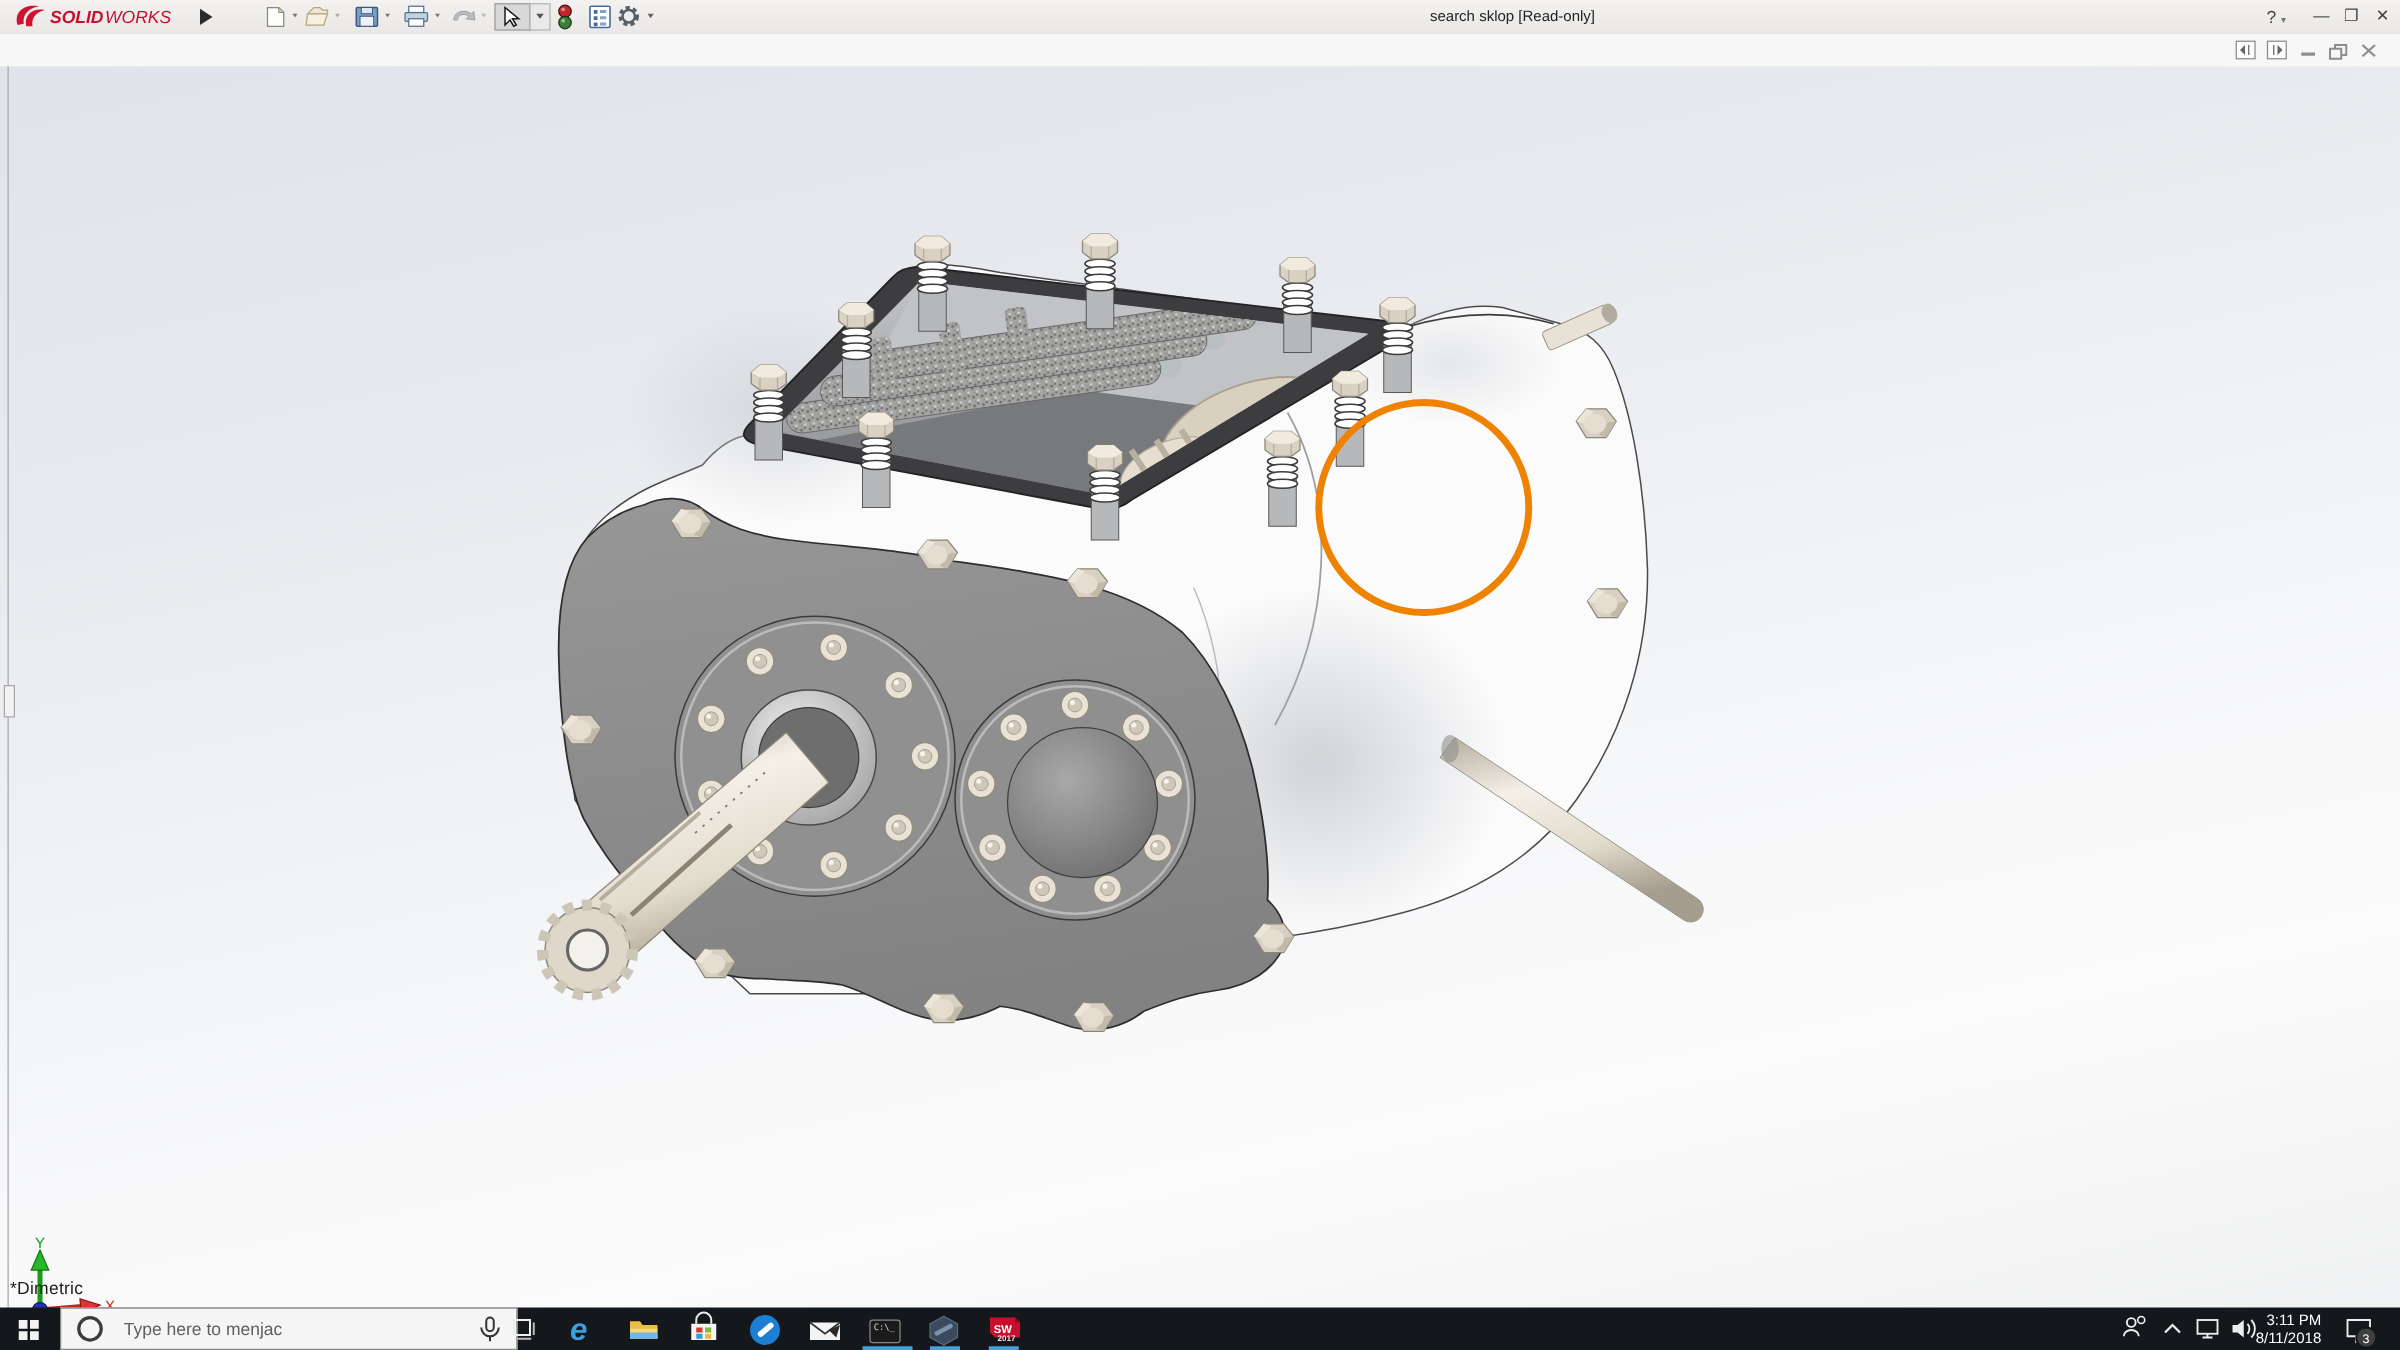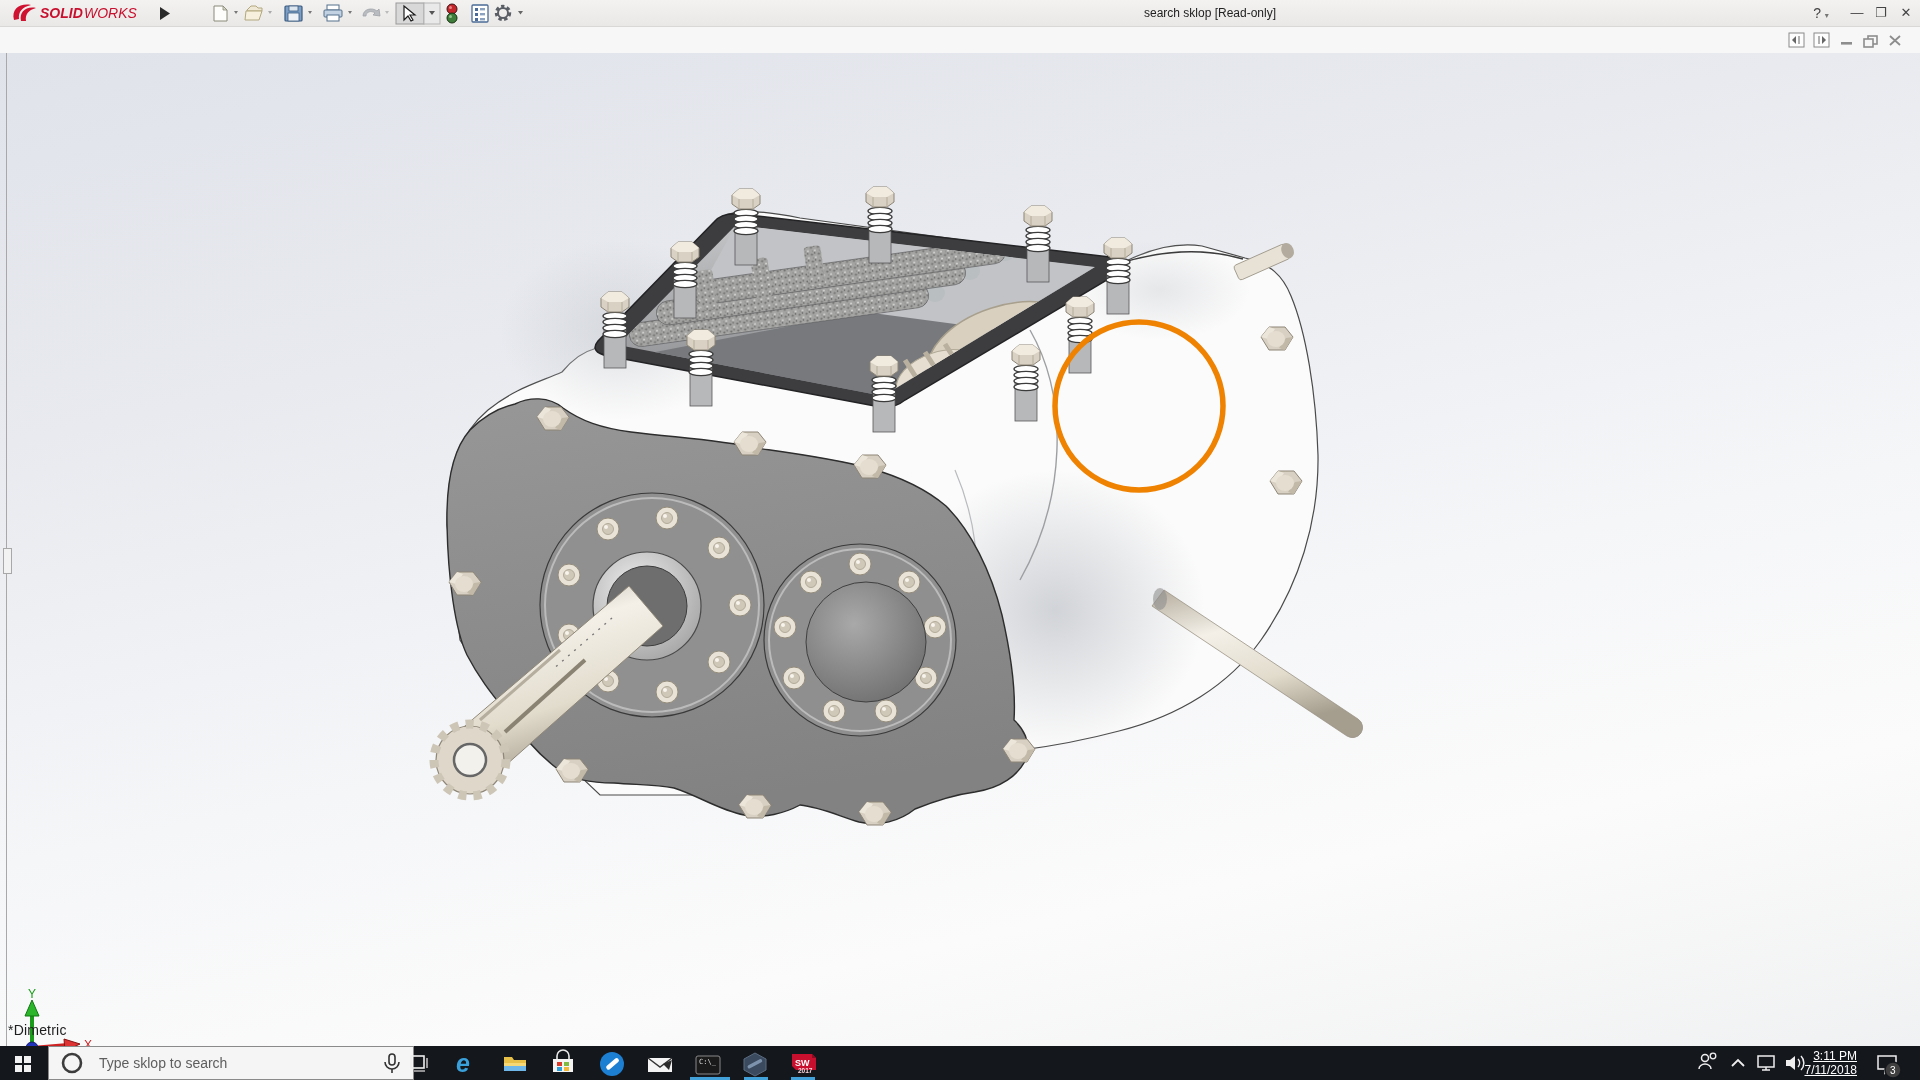--- a/index.html
+++ b/index.html
@@ -26,21 +26,21 @@
   #view-label { position:absolute; left:8px; top:1022px; font-size:14px; font-weight:400; color:#1d1d1d; letter-spacing:.2px; }
   #model-svg { position:absolute; left:0; top:0; }
   #triad-svg { position:absolute; left:6px; top:935px; }
 
   
   #taskbar { position:absolute; left:0; top:1046px; width:1920px; height:34px; background:#14171c; }
   #search-box { position:absolute; left:48px; top:0px; width:366px; height:34px; background:#f5f5f5;
     border:1px solid #8a8a8a; display:flex; align-items:center; }
   #search-text { font-size:14px; color:#5e5e5e; margin-left:12px; }
   .tb-underline { position:absolute; top:31px; height:3px; background:#43a1da; }
-  #clock { position:absolute; right:63px; top:3px; text-align:right; color:#fff; font-size:12px; line-height:14px;text-decoration:underline; }
+  #clock { position:absolute; right:63px; top:3px; text-align:right; color:#fff; font-size:12px; line-height:14px; }
 </style>
 </head>
 <body>
 
 <div id="screen">
 
   <div id="titlebar">
     <svg width="540" height="27" style="position:absolute;left:0;top:0">
 
       <g>
@@ -399,21 +399,21 @@
       <rect x="15" y="10" width="7" height="7" fill="#f2f2f2"></rect>
         <rect x="24" y="10" width="7" height="7" fill="#f2f2f2"></rect>
       <rect x="15" y="19" width="7" height="7" fill="#f2f2f2"></rect>
         <rect x="24" y="19" width="7" height="7" fill="#f2f2f2"></rect>
     </svg>
 
     <div id="search-box">
       <svg width="30" height="30" style="margin-left:8px">
         <circle cx="15" cy="15" r="9" fill="none" stroke="#3c3c3c" stroke-width="2.6"></circle>
       </svg>
-      <span id="search-text">Type sklop to search</span>
+      <span id="search-text">Type here to menjac</span>
       <svg width="22" height="26" style="position:absolute;right:10px;top:4px">
         <rect x="8" y="3" width="6" height="11" rx="3" fill="none" stroke="#333" stroke-width="1.6"></rect>
         <path d="M4 11 a7 7 0 0 0 14 0" fill="none" stroke="#333" stroke-width="1.6"></path>
         <line x1="11" y1="18" x2="11" y2="22" stroke="#333" stroke-width="1.6"></line>
       </svg>
     </div>
 
     <svg width="34" height="34" style="position:absolute;left:402px;top:0">
       <rect x="9" y="10" width="13" height="12" fill="none" stroke="#eee" stroke-width="1.6"></rect>
       <path d="M25 12 v10 M12 25 h11" stroke="#bbb" stroke-width="1.6"></path>
@@ -483,16 +483,16 @@
         <path d="M118 13 a6 6 0 0 1 0 8 M121 10 a10 10 0 0 1 0 14" fill="none" stroke="#eee" stroke-width="1.5"></path>
       </g>
       <g>
         <path d="M198 10 h18 v13 h-7 l-4 4 v-4 h-7 Z" fill="none" stroke="#eee" stroke-width="1.5"></path>
         <circle cx="213" cy="24" r="8" fill="#3f3f3f" stroke="#14171c" stroke-width="1.5"></circle>
         <text x="210" y="28" font-size="10" fill="#fff">3</text>
       </g>
     </svg>
     <div id="clock">
       <div>3:11 PM</div>
-      <div>7/11/2018</div>
+      <div>8/11/2018</div>
     </div>
   </div>
 </div>
 
 </body></html>

